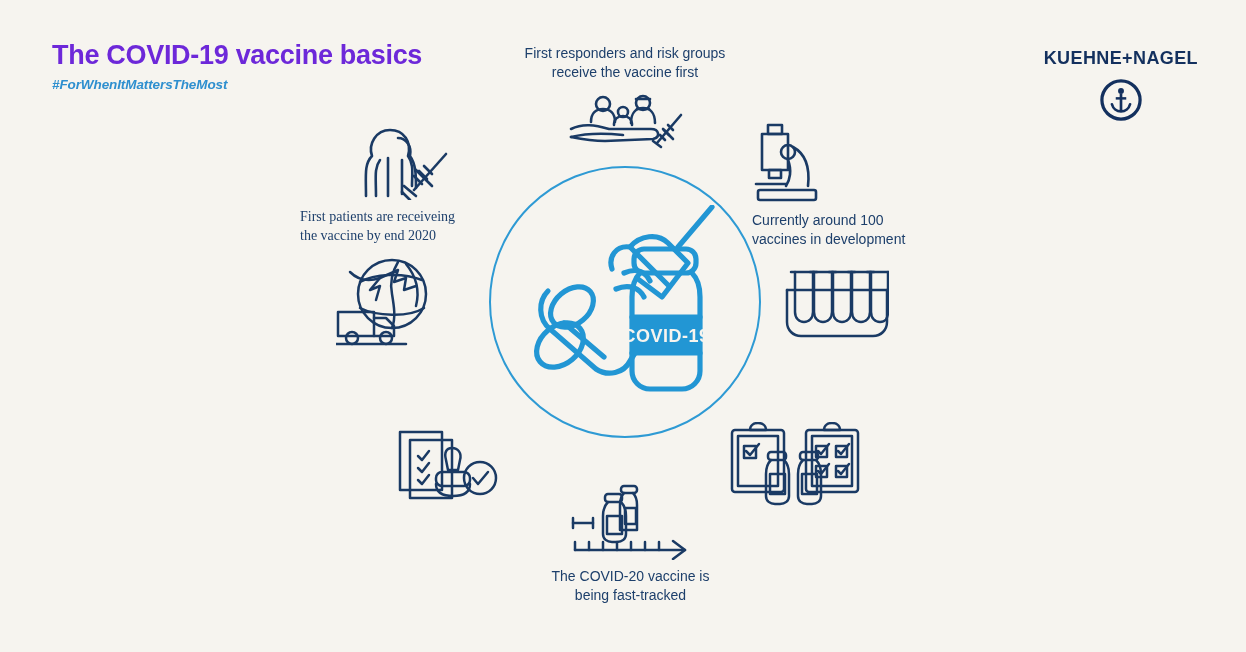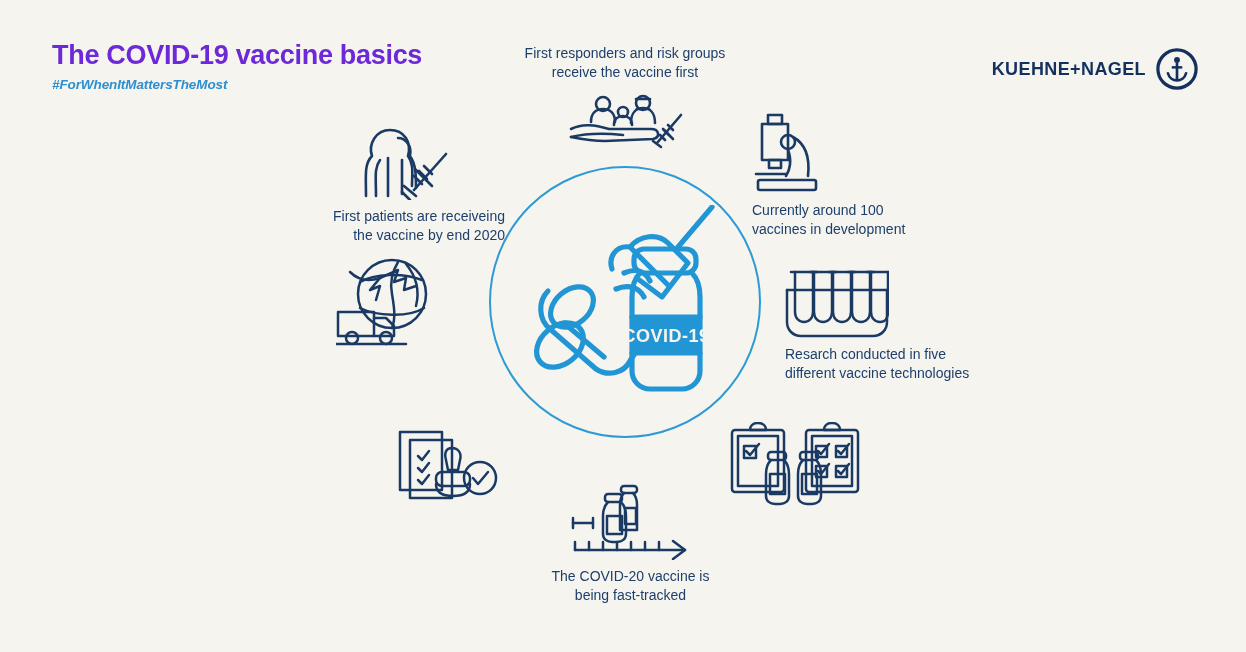--- a/index.html
+++ b/index.html
@@ -21,21 +21,21 @@
     font-size: 27px; font-weight: bold; color: #6d28d9;
     letter-spacing: -0.3px; line-height: 1.15;
   }
   .hashtag {
     font-size: 13.5px; font-weight: bold; color: #2e8fcf;
     margin-top: 6px; letter-spacing: -0.1px; font-style: italic;
   }
 
   .logo-block {
     position: absolute; right: 48px; top: 48px;
-    display: flex; align-items: center; gap: 10px;
+    display: flex; align-items: center; gap: 10px; flex-direction: column;
   }
   .logo-word {
     font-size: 18px; font-weight: bold; color: #13305e;
     letter-spacing: 0.4px;
   }
   .logo-mark { width: 42px; height: 42px; }
 
   
   .center-ring {
     position: absolute;
@@ -50,28 +50,28 @@
     width: 228px; height: 200px;
   }
 
   
   .node { position: absolute; }
   .node .icon-wrap { display: flex; justify-content: center; }
   .node .cap {
     font-size: 14px; color: #1d3f6b; line-height: 1.38;
     text-align: center; white-space: pre-line; margin-top: 7px;
   }
-  .node.left .cap { text-align: right; }
+  .node.left .cap { text-align: left; font-family: Liberation Serif, serif; }
   .node.right .cap { text-align: left; }
 
   
   .n-top      { left: 505px; top: 44px;  width: 240px; }
   .n-top .cap { margin-top: 0; margin-bottom: 6px; }
   .n-upleft   { left: 300px; top: 124px; width: 205px; }
-  .n-upright  { left: 752px; top: 112px; width: 230px; }
+  .n-upright  { left: 752px; top: 122px; width: 230px; }
   .n-left     { left: 288px; top: 256px; width: 200px; }
   .n-right    { left: 785px; top: 268px; width: 230px; }
   .n-lowleft  { left: 348px; top: 428px; width: 200px; }
   .n-lowright { left: 728px; top: 422px; width: 230px; }
   .n-bottom   { left: 538px; top: 484px; width: 185px; }
 
   .n-upright .icon-wrap,
   .n-right .icon-wrap,
   .n-lowright .icon-wrap { justify-content: flex-start; }
 </style>
@@ -225,22 +225,20 @@
           <line x1="44" y1="4" x2="70" y2="4"></line>
           <path d="M67 4 L67 44 C67 50 71 54 76 54 C81 54 85 50 85 44 L85 4"></path>
           <line x1="63" y1="4" x2="89" y2="4"></line>
           <path d="M86 4 L86 44 C86 50 90 54 95 54 C100 54 103 50 103 44 L103 4"></path>
           <line x1="82" y1="4" x2="104" y2="4"></line>
           <path d="M2 22 L2 54 C2 62 8 68 16 68 L88 68 C96 68 102 62 102 54 L102 22"></path>
           <line x1="2" y1="22" x2="102" y2="22"></line>
         </g>
       </svg>
     </div>
-    <div class="cap">Resarch conducted in five
-different vaccine technologies</div>
   </div>
 
   <div class="node n-lowleft left">
     <div class="icon-wrap">
       <svg width="104" height="80" viewBox="0 0 104 80">
         <g fill="none" stroke="#1a3a64" stroke-width="2.5" stroke-linecap="round" stroke-linejoin="round">
           <rect x="4" y="4" width="42" height="58"></rect>
           <rect x="14" y="12" width="42" height="58"></rect>
           <path d="M22 28 L26 32 L33 23"></path>
           <path d="M22 40 L26 44 L33 35"></path>

